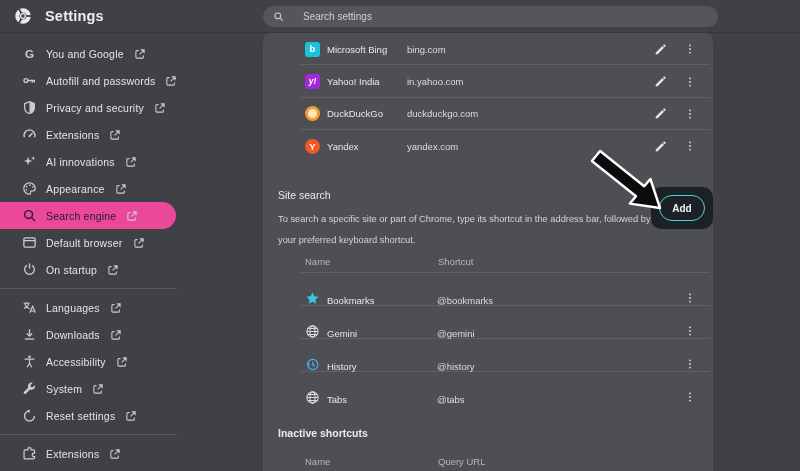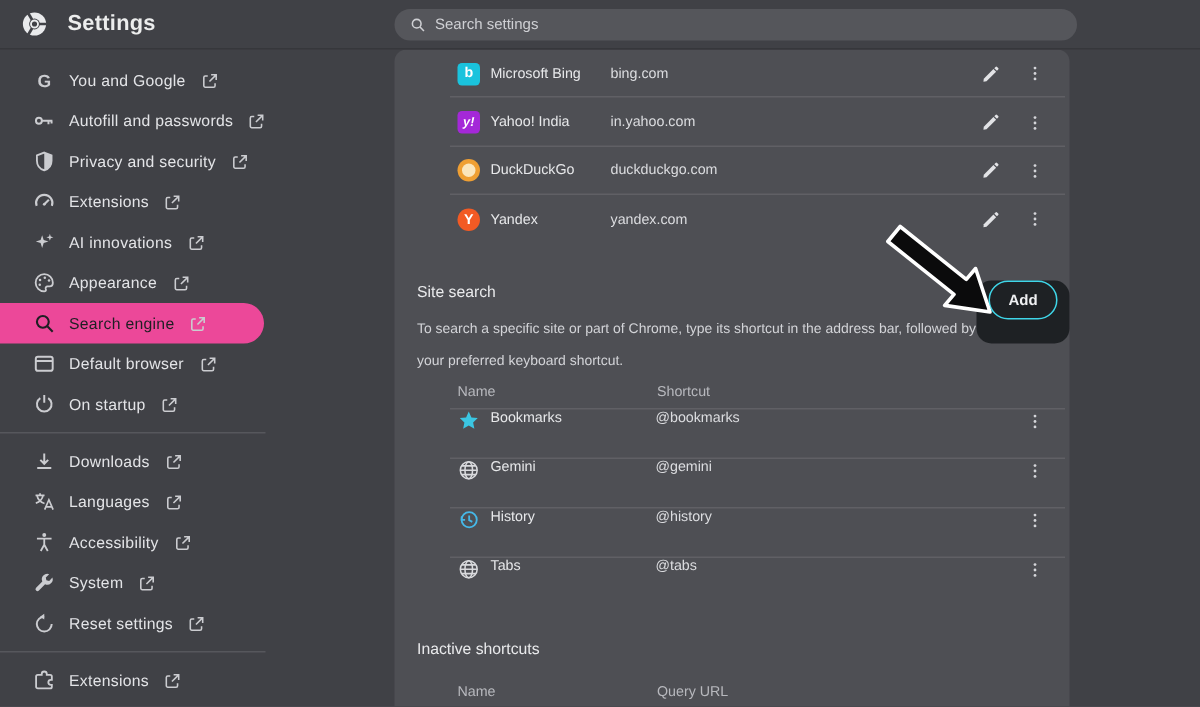--- a/index.html
+++ b/index.html
@@ -7,21 +7,21 @@
        background:#404146;font-family:"Liberation Sans",sans-serif;
        -webkit-font-smoothing:antialiased}
 
   
   .header{position:absolute;left:0;top:0;width:800px;height:33px;background:#404146;
           border-bottom:1px solid #36373b;display:flex;align-items:center;z-index:6;box-sizing:border-box}
   .logo{width:18px;height:18px;margin-left:14px;display:flex}
   .logo svg{width:18px;height:18px}
   .app-title{color:#eceded;font-size:14.5px;font-weight:600;margin-left:13px;letter-spacing:.2px}
   .searchbar{position:absolute;left:263px;top:6px;width:455px;height:21px;border-radius:11px;
-             background:#55565b;display:flex;align-items:center;box-sizing:border-box;padding:0 10px;gap:6px}
+             background:#55565b;display:flex;align-items:center;box-sizing:border-box;padding:0 10px;gap:19px}
   .searchbar .sicon{width:11px;height:11px;color:#cfd0d4;display:flex}
   .searchbar .sicon svg{width:11px;height:11px}
   .searchbar input{flex:1;background:transparent;border:none;outline:none;color:#e6e7e9;
                    font-size:10px;font-family:inherit;padding:0}
   .searchbar input::placeholder{color:#cfd0d4}
 
   
   .sidebar{position:absolute;left:0;top:33px;width:240px;bottom:0;padding-top:7px;box-sizing:border-box}
   .side-item{height:27px;display:flex;align-items:center;cursor:pointer;color:#e3e4e7}
   .side-icon{width:16px;height:16px;margin-left:21px;color:#cbccd0;flex:0 0 16px;
@@ -54,33 +54,33 @@
            justify-content:center;color:#e2e3e6;cursor:pointer}
   .iconbtn svg{width:13px;height:13px}
   .iconbtn.kebab{color:#d4d5d9;margin-left:14px}
   .iconbtn.kebab svg{width:12px;height:12px}
 
   .section-heading{position:absolute;left:15px;color:#e9eaec;font-size:10.5px;line-height:14px;font-weight:400}
   #site-search-heading{top:155px}
   .description{position:absolute;left:15px;top:176px;width:380px;font-size:9.3px;line-height:21px;color:#d3d4d8}
 
   .add-tile{position:absolute;left:388px;top:154px;width:62px;height:42px;background:#1e2124;
-            border-radius:10px;display:flex;align-items:flex-start;justify-content:center;z-index:2}
+            border-radius:10px;display:flex;align-items:center;justify-content:center;z-index:2}
   .add-btn{width:46px;height:26px;border-radius:13px;border:1.5px solid #3fd6e8;background:transparent;
            color:#f0f1f3;font-size:10px;font-weight:600;font-family:inherit;cursor:pointer}
   .arrow{position:absolute;left:325px;top:113px;z-index:3;pointer-events:none}
 
   .table2{position:absolute;left:0;top:216px;width:450px}
   .t2-header{height:24px;display:flex;align-items:center;position:relative;box-sizing:border-box;
              padding:0 15px 0 42px}
   .t2-header::after{content:"";position:absolute;left:37px;right:3px;bottom:0;height:1px;
                     background:rgba(255,255,255,.10)}
   .colh-name{width:133px;font-size:9.5px;color:#b7b8bd}
   .colh-2{flex:1;font-size:9.5px;color:#b7b8bd}
-  .t2-row{height:33px;display:flex;align-items:flex-start;position:relative;box-sizing:border-box;
+  .t2-row{height:33px;display:flex;align-items:flex-end;position:relative;box-sizing:border-box;
           padding:0 15px 0 42px}
   .t2-row::after{content:"";position:absolute;left:37px;right:3px;bottom:0;height:1px;
                  background:rgba(255,255,255,.10)}
   .t2-row:last-child::after{display:none}
   .t2-icon{width:15px;height:15px;flex:0 0 15px;display:flex;align-items:center;justify-content:center}
   .t2-icon svg{width:15px;height:15px}
   .t2-name{margin-left:7px;font-size:9.5px;color:#e7e8ea;width:110px;white-space:nowrap}
   .t2-short{flex:1;font-size:9.5px;color:#dcdde0}
 
   #inactive-heading{top:393px}
@@ -250,42 +250,42 @@
       <span class="side-label">On startup</span>
       <span class="ext-icon" hidden="">
         <svg viewBox="0 0 16 16" fill="none" stroke="currentColor" stroke-width="1.4">
           <path d="M6 3.5 H3.8 A1.3 1.3 0 0 0 2.5 4.8 v7.4 A1.3 1.3 0 0 0 3.8 13.5 h7.4 a1.3 1.3 0 0 0 1.3 -1.3 V10"></path>
           <path d="M9 2.5 h4.5 V7 M13.2 2.8 L7.5 8.5"></path>
         </svg>
       </span>
     </div>
     <div class="side-divider"></div>
     <div class="side-item">
-      <span class="side-icon download-icon">
-        <svg viewBox="0 0 16 16" fill="none" stroke="currentColor" stroke-width="1.4">
-          <path d="M8 2.5 V9.5 M5.2 7 L8 9.8 L10.8 7"></path>
-          <path d="M3 12.8 H13"></path>
-        </svg>
-      </span>
-      <span class="side-label">Downloads</span>
-      <span class="ext-icon" hidden="">
-        <svg viewBox="0 0 16 16" fill="none" stroke="currentColor" stroke-width="1.4">
-          <path d="M6 3.5 H3.8 A1.3 1.3 0 0 0 2.5 4.8 v7.4 A1.3 1.3 0 0 0 3.8 13.5 h7.4 a1.3 1.3 0 0 0 1.3 -1.3 V10"></path>
-          <path d="M9 2.5 h4.5 V7 M13.2 2.8 L7.5 8.5"></path>
-        </svg>
-      </span>
-    </div>
-    <div class="side-item">
       <span class="side-icon translate-icon">
         <svg viewBox="0 0 16 16" fill="none" stroke="currentColor" stroke-width="1.2">
           <path d="M1.8 3.4 H8.2 M5 2 V3.4 M7.2 3.4 C6.6 6.2 4.6 8.2 2 9 M2.8 3.4 C3.4 6.2 5.6 8.4 8.2 9.2"></path>
           <path d="M8.3 13.6 L11.3 6.6 L14.3 13.6 M9.2 11.7 H13.4"></path>
         </svg>
       </span>
       <span class="side-label">Languages</span>
+      <span class="ext-icon" hidden="">
+        <svg viewBox="0 0 16 16" fill="none" stroke="currentColor" stroke-width="1.4">
+          <path d="M6 3.5 H3.8 A1.3 1.3 0 0 0 2.5 4.8 v7.4 A1.3 1.3 0 0 0 3.8 13.5 h7.4 a1.3 1.3 0 0 0 1.3 -1.3 V10"></path>
+          <path d="M9 2.5 h4.5 V7 M13.2 2.8 L7.5 8.5"></path>
+        </svg>
+      </span>
+    </div>
+    <div class="side-item">
+      <span class="side-icon download-icon">
+        <svg viewBox="0 0 16 16" fill="none" stroke="currentColor" stroke-width="1.4">
+          <path d="M8 2.5 V9.5 M5.2 7 L8 9.8 L10.8 7"></path>
+          <path d="M3 12.8 H13"></path>
+        </svg>
+      </span>
+      <span class="side-label">Downloads</span>
       <span class="ext-icon" hidden="">
         <svg viewBox="0 0 16 16" fill="none" stroke="currentColor" stroke-width="1.4">
           <path d="M6 3.5 H3.8 A1.3 1.3 0 0 0 2.5 4.8 v7.4 A1.3 1.3 0 0 0 3.8 13.5 h7.4 a1.3 1.3 0 0 0 1.3 -1.3 V10"></path>
           <path d="M9 2.5 h4.5 V7 M13.2 2.8 L7.5 8.5"></path>
         </svg>
       </span>
     </div>
     <div class="side-item">
       <span class="side-icon accessibility-icon">
         <svg viewBox="0 0 16 16" fill="none" stroke="currentColor" stroke-width="1.3">
@@ -509,18 +509,18 @@
             <svg viewBox="0 0 16 16" fill="currentColor">
               <circle cx="8" cy="3.2" r="1.25"></circle>
               <circle cx="8" cy="8" r="1.25"></circle>
               <circle cx="8" cy="12.8" r="1.25"></circle>
             </svg>
           </button>
         </div>
       </div>
   </section>
 
-  <h2 class="section-heading" id="inactive-heading" style="margin:0;font-weight:400">Inactive shortcuts</h2>
+  <h2 class="section-heading" id="inactive-heading" style="margin:0;font-weight:700">Inactive shortcuts</h2>
   <div class="t3-header">
     <span class="colh-name">Name</span>
     <span class="colh-2">Query URL</span>
   </div>
 </main>
 
 </body></html>

